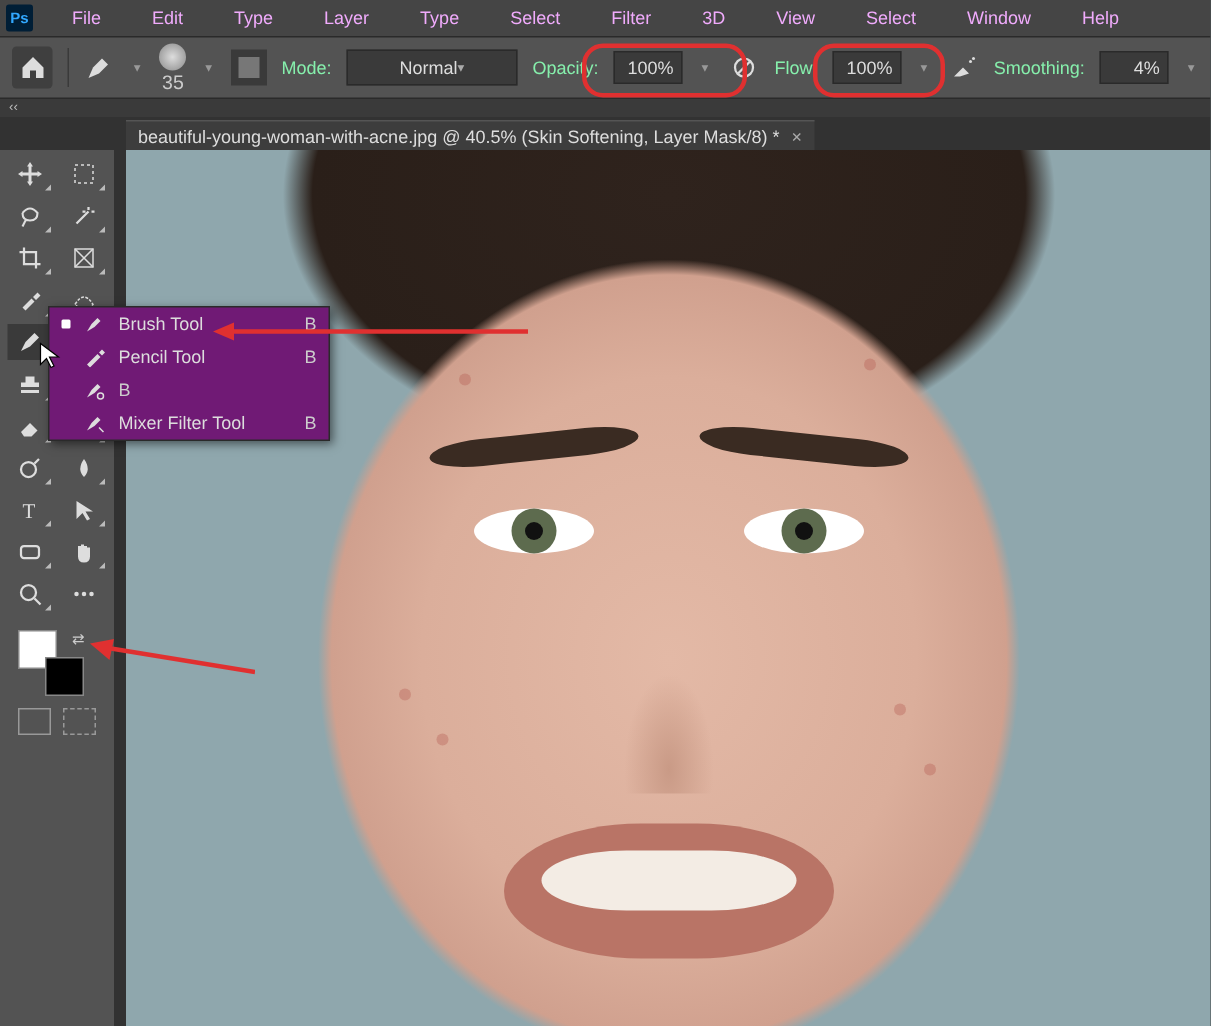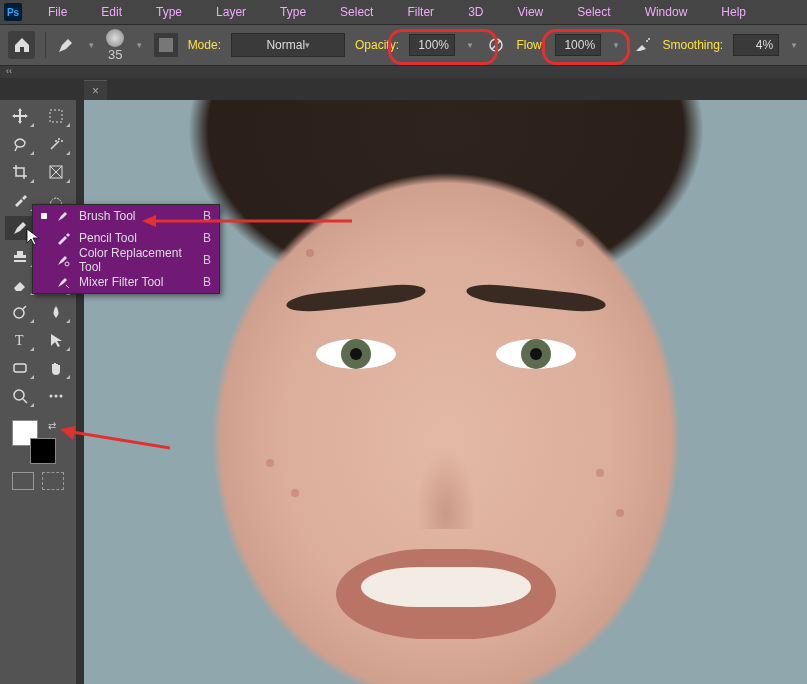--- a/index.html
+++ b/index.html
@@ -9,21 +9,21 @@
   .menu-item{padding:3px 8px;color:#f0abfc;cursor:default}
   
   .optbar{height:40px;background:#535353;display:flex;align-items:center;padding:0 8px;gap:10px;border-top:1px solid #2a2a2a;border-bottom:1px solid #2a2a2a;position:relative}
   .home-btn{width:28px;height:28px;background:#3f3f3f;border-radius:3px;display:flex;align-items:center;justify-content:center}
   .brush-ico svg,.home-btn svg{display:block}
   .brush-preview{display:flex;flex-direction:column;align-items:center;color:#ccc}
   .brush-preview .dot{width:18px;height:18px;border-radius:50%;background:radial-gradient(circle,#ddd 0%,#999 80%,transparent 100%)}
   .brush-preview .sz{font-size:13px}
   .swap-btn{width:24px;height:24px;background:#3a3a3a;display:flex;align-items:center;justify-content:center}
   .swap-btn .sq{width:14px;height:14px;background:#777;transform:rotate(0)}
-  .lbl{color:#fde047}
+  .lbl{color:#86efac}
   .combo{height:22px;background:#3a3a3a;border:1px solid #2a2a2a;display:flex;align-items:center;padding:0 6px;min-width:100px;justify-content:center}
   .combo .chev{font-size:9px;color:#aaa}
   .valbox{height:20px;background:#3a3a3a;border:1px solid #2a2a2a;padding:0 5px;display:flex;align-items:center;min-width:34px;justify-content:flex-end}
   .ob-icon{width:22px;height:22px;display:flex;align-items:center;justify-content:center;color:#ddd}
   .chev-sm{width:10px;text-align:center;color:#999;font-size:9px}
   .sep{width:1px;height:26px;background:#3a3a3a}
   
   .anno{position:absolute;border:3px solid #e03030;border-radius:14px;pointer-events:none}
   
   .doctab-row{height:24px;background:#323232;display:flex;align-items:center;padding-left:84px;color:#ddd}
@@ -152,20 +152,21 @@
   <span class="chev-sm">▾</span>
 
   <div class="anno" style="left:388px;top:4px;width:104px;height:30px"></div>
   <div class="anno" style="left:542px;top:4px;width:82px;height:30px"></div>
 </div>
 
 <div class="collapse-row">‹‹</div>
 
 <div class="doctab-row">
   <div class="doctab">
+    <span>beautiful-young-woman-with-acne.jpg @ 40.5% (Skin Softening, Layer Mask/8) *</span>
     <span class="x">×</span>
   </div>
 </div>
 
 <div class="main">
 
   <div class="toolbar">
     <div class="tool-grid">
       <div class="tool">
           <svg width="18" height="18">
@@ -376,21 +377,20 @@
     <span class="fkey">B</span>
   </div>
   <div class="flyrow">
     <span class="dot-ind"></span>
     <span class="fico">
         <svg width="14" height="14">
           <path d="M2 12 L5 7 L9 3 L11 5 L7 9 Z" fill="#ddd"></path>
           <circle cx="11" cy="11" r="2" fill="none" stroke="#ddd"></circle>
         </svg>
       </span>
-    <span class="flabel">Color Replacement Tool</span>
     <span class="fkey">B</span>
   </div>
   <div class="flyrow">
     <span class="dot-ind"></span>
     <span class="fico">
         <svg width="14" height="14">
           <path d="M2 12 L5 7 L9 3 L11 5 L7 9 Z" fill="#ddd"></path>
           <path d="M10 10 L13 13" stroke="#ddd"></path>
         </svg>
       </span>

